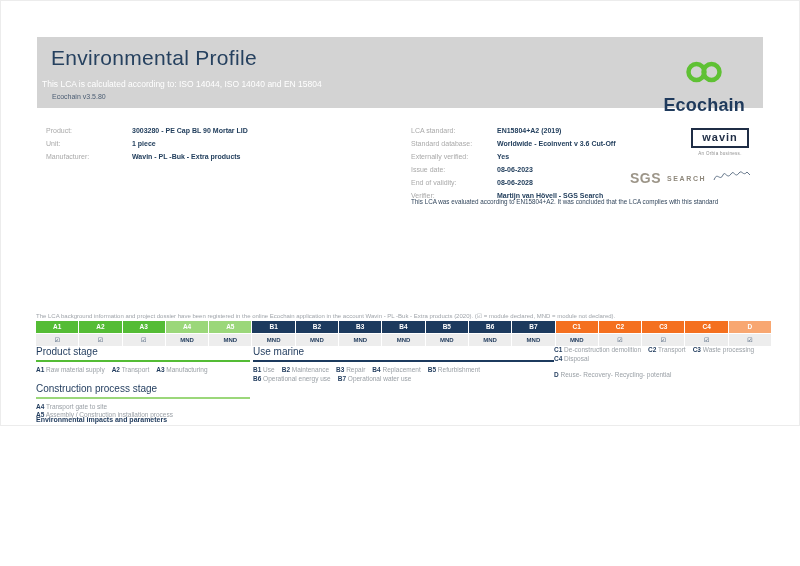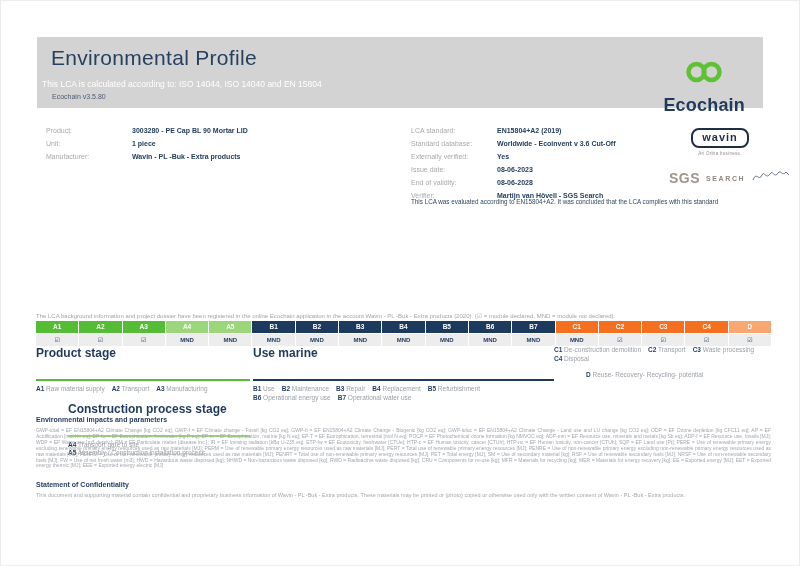--- a/index.html
+++ b/index.html
@@ -1,17 +1,17 @@
 <!DOCTYPE html>
 <html><head>
 <meta charset="utf-8">
 <style>
   * { margin:0; padding:0; box-sizing:border-box; }
   body { background:#fff; font-family:"Liberation Sans","DejaVu Sans",sans-serif; }
-  .page { position:relative; width:800px; height:566px; background:#fff;
+  .page { position:relative; width:800px; height:426px; background:#fff;
           border:1px solid #ececec; overflow:hidden; }
 
   
   .banner { position:absolute; left:36px; top:36px; width:726px; height:71px; background:#d3d3d3; }
   .banner-title { position:absolute; left:14px; top:9px; font-size:21px; font-weight:500;
                   color:#26415f; letter-spacing:.3px; }
   .banner-subtitle { position:absolute; left:5px; top:42px; font-size:8.5px; font-weight:500; color:#ffffff; }
   .banner-version { position:absolute; left:15px; top:56px; font-size:7px; color:#4b5d73; }
   .ecochain-logo { position:absolute; right:18px; top:23px; display:flex; align-items:center; gap:7px;flex-direction:column; }
   .ecochain-text { font-size:18px; font-weight:700; color:#1f3a5c; letter-spacing:.2px; }
@@ -19,25 +19,25 @@
   
   .info-block { position:absolute; }
   .info-row { display:flex; margin-bottom:5px; font-size:7px; line-height:8px; }
   .info-label { width:86px; color:#a9a9a9; flex:0 0 86px; }
   .info-value { color:#24405e; font-weight:700; white-space:nowrap; }
   .eval-note { position:absolute; left:410px; top:197px; width:365px; font-size:6.3px;
                color:#33475d; line-height:8px; }
 
   
   .wavin-logo { position:absolute; left:686px; top:126px; width:66px; text-align:center; }
-  .wavin-oval { display:inline-block; border:2px solid #1f2d45; border-radius:8px;
+  .wavin-oval { display:inline-block; border:2px solid #1f2d45; border-radius:0;
                 padding:2px 9px 3px 9px; font-size:11px; font-weight:700; color:#1f2d45;
                 letter-spacing:1px; line-height:11px; }
   .wavin-tagline { margin-top:3px; font-size:4.5px; color:#8f8f8f; letter-spacing:.3px; }
-  .sgs-block { position:absolute; left:668px; top:166px; display:flex; align-items:center; gap:6px; }
+  .sgs-block { position:absolute; left:629px; top:166px; display:flex; align-items:center; gap:6px; }
   .sgs-name { font-size:14px; font-weight:700; color:#9c9588; letter-spacing:.5px; }
   .sgs-search { font-size:7px; font-weight:700; color:#8f887c; letter-spacing:1.6px; }
 
   
   .reg-note { position:absolute; left:35px; top:311px; width:735px; font-size:6px; color:#9fa4aa; }
 
   
   .module-table { position:absolute; left:35px; top:320px; width:735px; display:flex; }
   .module-col { flex:1; margin-right:1px; }
   .module-col:last-child { margin-right:0; }
@@ -46,30 +46,30 @@
   .module-status { height:12px; line-height:12px; text-align:center; margin-top:1px;
                    background:#ededed; color:#1f3a5c; font-size:6px; font-weight:600; }
   .g-green  { background:#54bc35; }
   .g-lgreen { background:#9bd77a; }
   .g-navy   { background:#1c3a5e; }
   .g-orange { background:#f4701f; }
   .g-lorange{ background:#f8a771; }
 
   
   .stage-col { position:absolute; top:345px; }
-  .stage-heading { font-size:12px; font-weight:700; color:#1f3a5c; padding-bottom:19px;
+  .stage-heading { font-size:10px; font-weight:400; color:#1f3a5c; padding-bottom:3px;
                    border-bottom:2px solid; margin-bottom:4px; white-space:nowrap; }
   .u-green  { border-color:#54bc35; }
   .u-lgreen { border-color:#9bd77a; }
   .u-navy   { border-color:#1c3a5e; }
   .u-orange { border-color:#f4701f; }
   .stage-line { font-size:6.5px; line-height:8.5px; color:#9aa0a6; white-space:nowrap; }
   .stage-item { margin-right:7px; }
   .st-code { font-weight:700; color:#1f3a5c; }
-  .mt { margin-top:8px;margin-left:32px; }
+  .mt { margin-top:8px; }
 
   
   .para-heading { position:absolute; left:35px; font-size:7px; font-weight:700; color:#1f3a5c; }
   .para-text { position:absolute; left:35px; width:735px; color:#a2a7ad; }
   .impacts-text { top:427px; font-size:5px; line-height:5.9px; text-align:justify; }
   .conf-text { top:491px; font-size:5.5px; line-height:7px; }
 </style>
 </head>
 <body>
 

